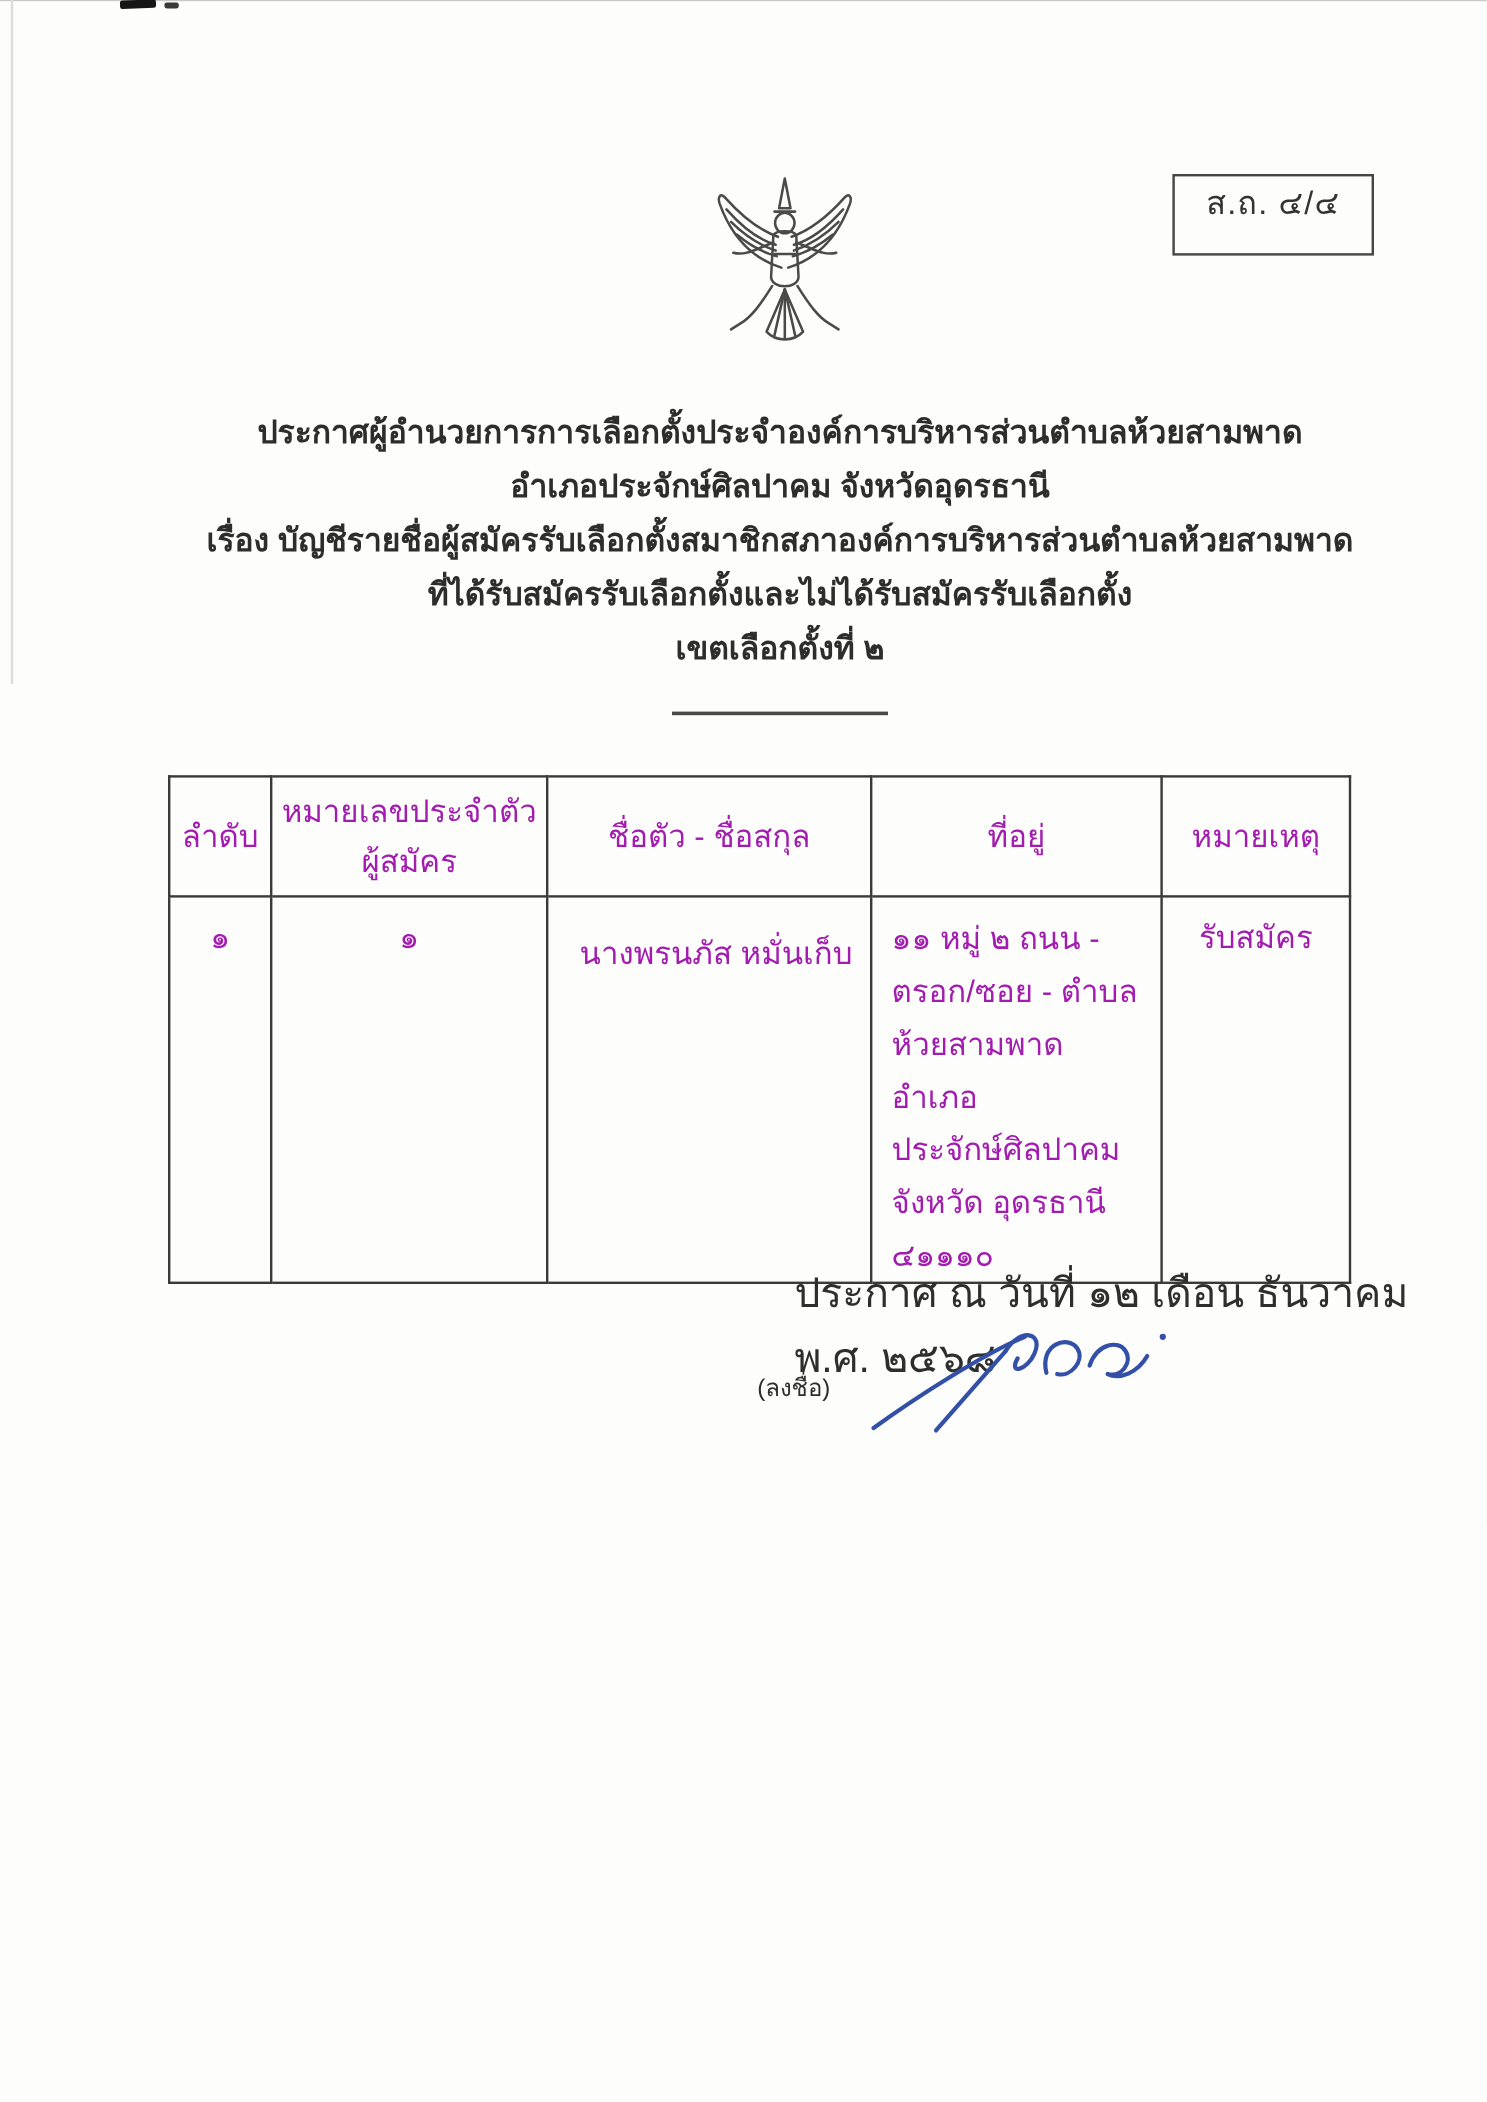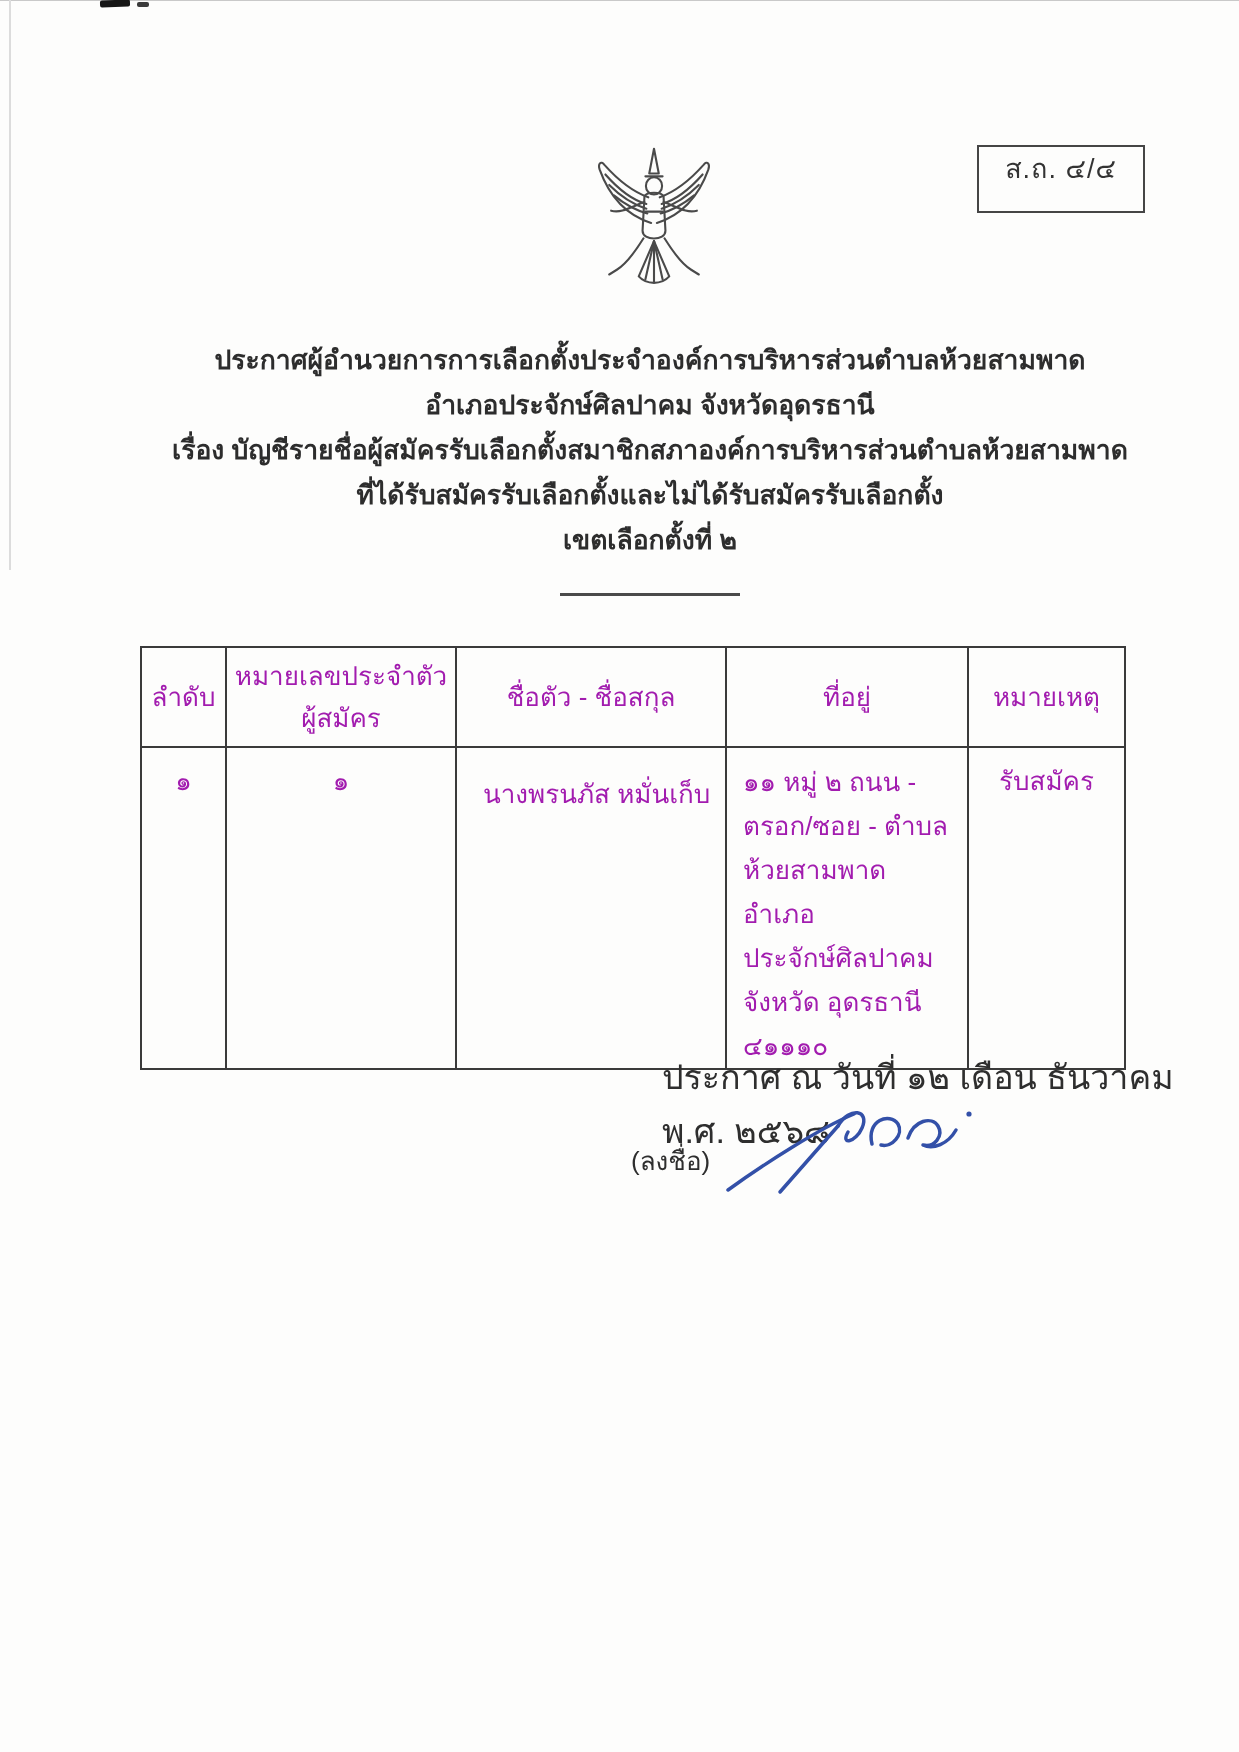--- a/index.html
+++ b/index.html
@@ -44,21 +44,21 @@
   .doc-table .hdr{
     height:96px;text-align:center;vertical-align:middle;
     font-weight:500;line-height:42px;
   }
   .doc-table .body-row td{height:258px;vertical-align:top;}
   .cell-center{text-align:center;padding-top:12px;}
   .cell-name{padding:25px 0 0 26px;}
   .cell-addr{padding:12px 12px 0 16px;line-height:44px;}
   
   .date-line{left:662px;top:1050px;font-size:34px;}
-  .sign-label{left:631px;top:1140px;font-size:26px;}
+  .sign-label{left:631px;top:1140px;font-size:20px;}
   .signature-svg{left:722px;top:1102px;width:265px;height:100px;}
   .signer-name{left:677px;top:1190px;width:400px;text-align:center;font-size:26px;}
   .signer-position{left:380px;top:1232px;width:820px;text-align:center;font-size:26px;}
 </style>
 </head>
 <body>
 
 <div class="page">
 
   <div class="abs top-hairline"></div>

